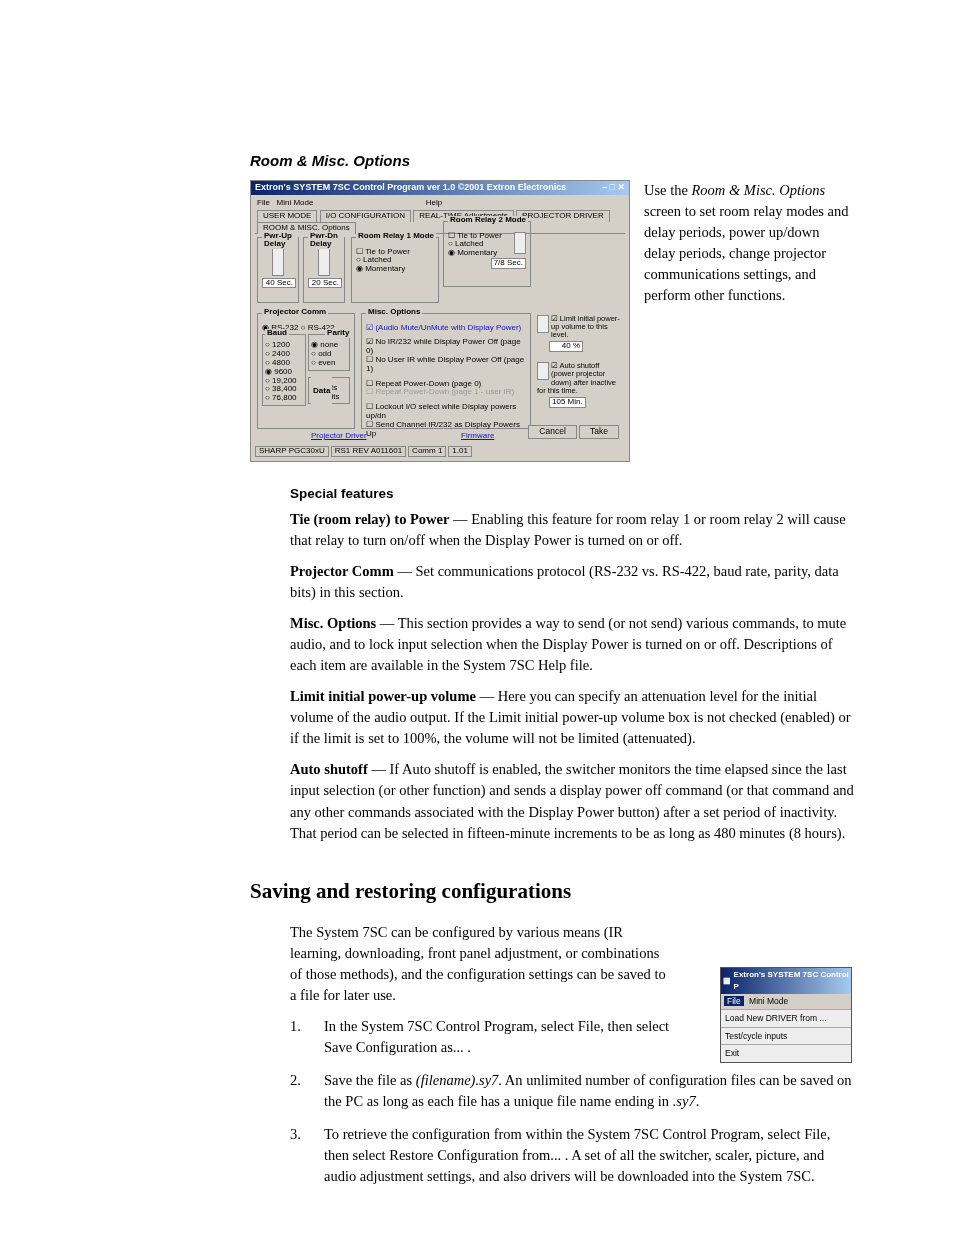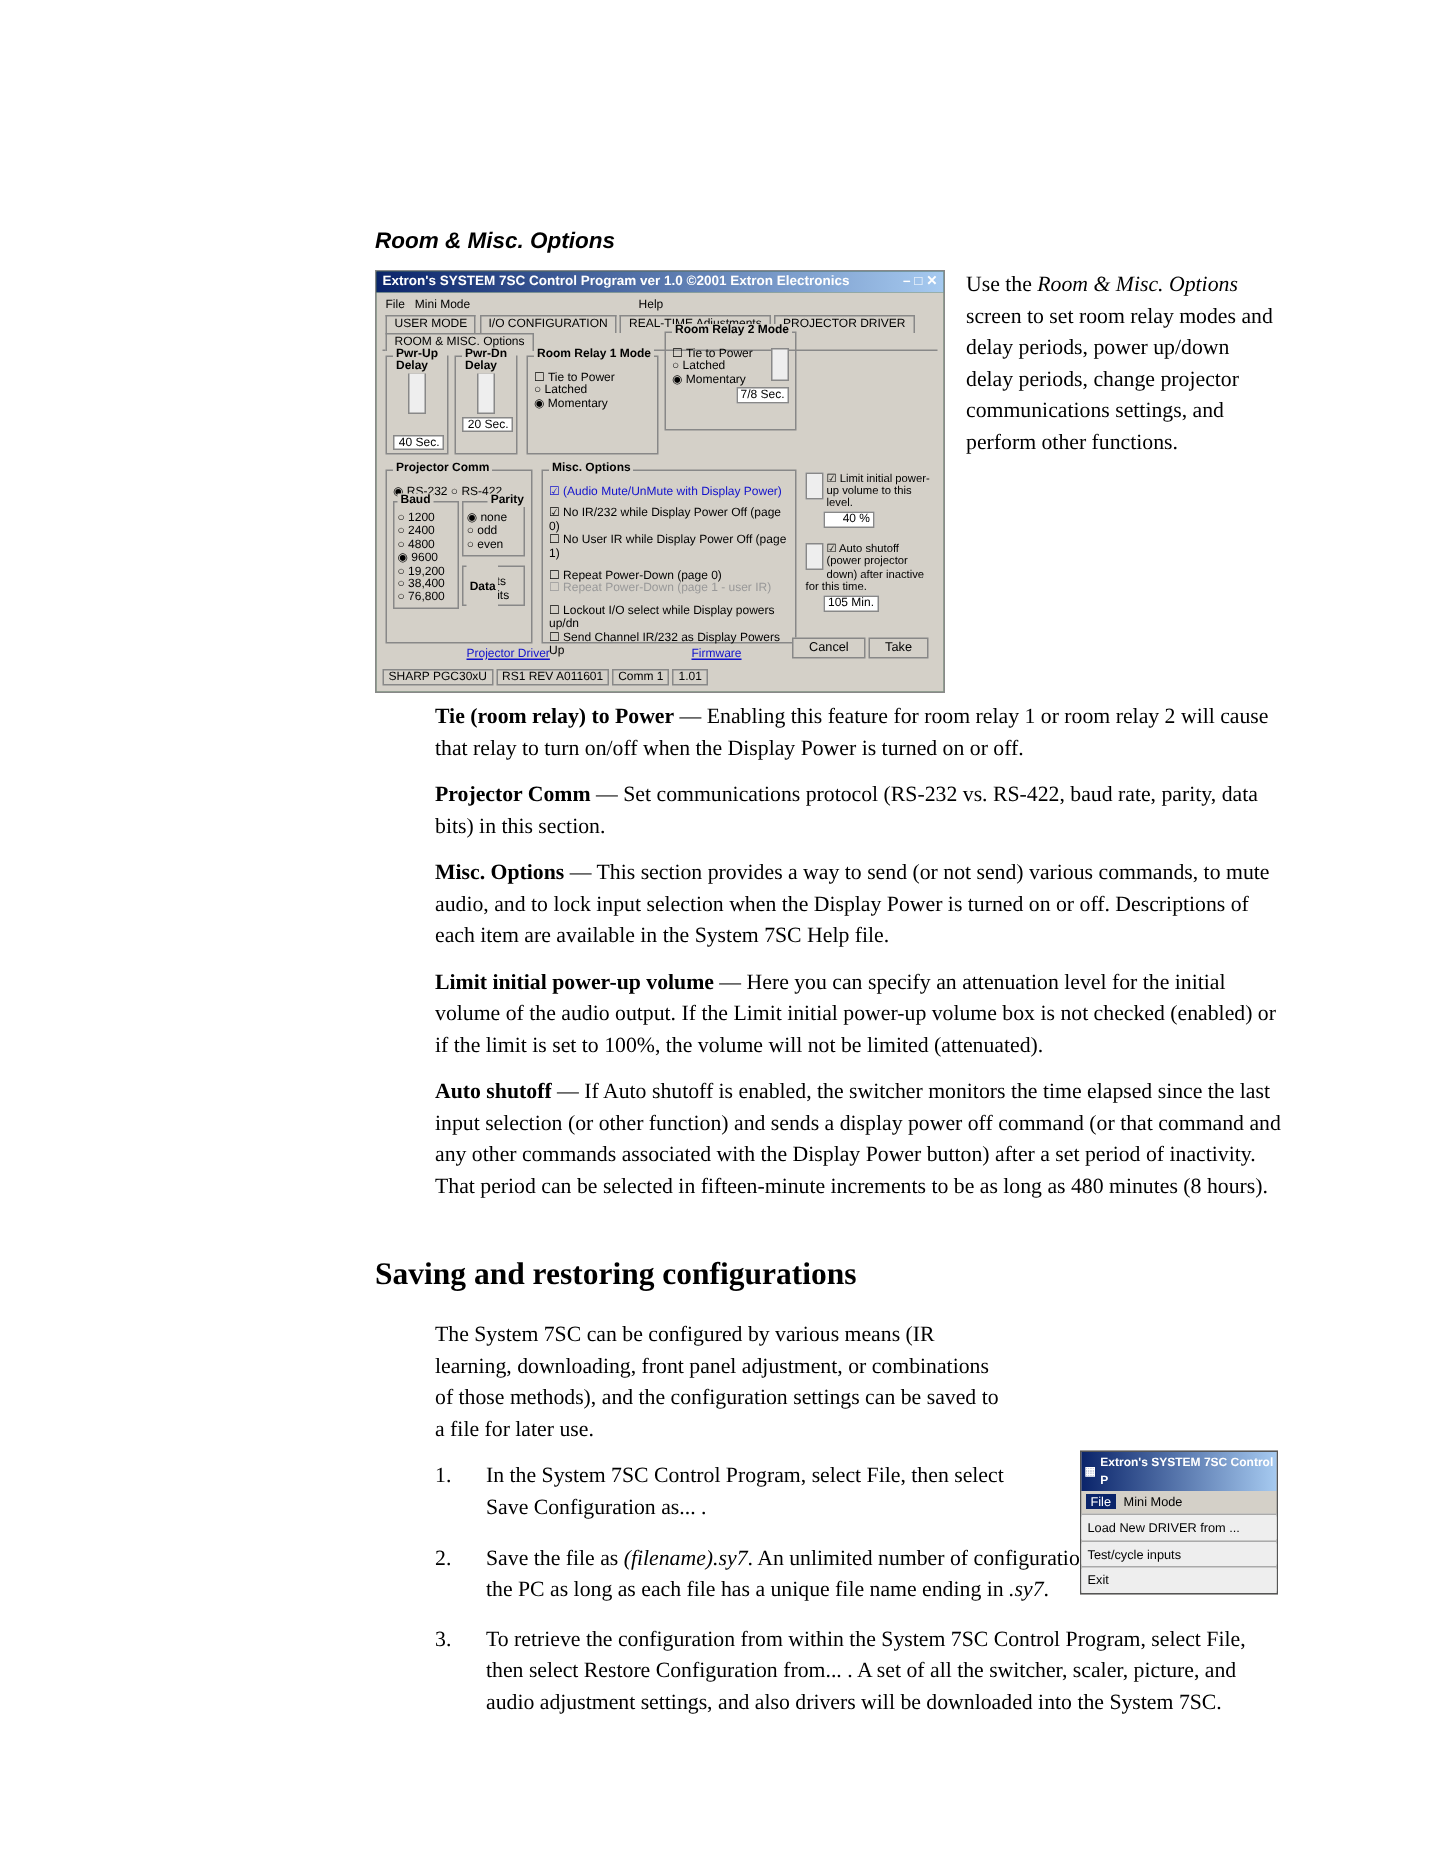--- a/index.html
+++ b/index.html
@@ -43,21 +43,21 @@
   }
   .fig-row {
     display: flex;
     gap: 14px;
     align-items: flex-start;
     margin-bottom: 6px;
   }
   .fig-img {
     width: 380px;
     height: 282px;
-    background: #14532d;
+    background: #d946ef;
     border: 1px solid #888;
     box-sizing: border-box;
     position: relative;
     font-family: Tahoma, Arial, sans-serif;
     font-size: 8px;
     line-height: 1.1;
   }
   .fig-caption {
     flex: 1;
     padding-top: 0;
@@ -165,21 +165,21 @@
             <span class="tab">USER MODE</span>
             <span class="tab">I/O CONFIGURATION</span>
             <span class="tab">REAL-TIME Adjustments</span>
             <span class="tab">PROJECTOR DRIVER</span>
             <span class="tab active">ROOM &amp; MISC. Options</span>
           </div>
 
           <div class="groupbox" style="left:6px; top:42px; width:42px; height:66px;">
             <div class="gb-title">Pwr-Up Delay</div>
             <div style="text-align:center;"><span class="scroll"></span></div>
-            <div class="inputbox" style="margin-top:14px;">40 Sec.</div>
+            <div class="inputbox" style="margin-top:2px;">40 Sec.</div>
           </div>
           <div class="groupbox" style="left:52px; top:42px; width:42px; height:66px;">
             <div class="gb-title">Pwr-Dn Delay</div>
             <div style="text-align:center;"><span class="scroll"></span></div>
             <div class="inputbox" style="margin-top:2px;">20 Sec.</div>
           </div>
           <div class="groupbox" style="left:100px; top:42px; width:88px; height:66px;">
             <div class="gb-title">Room Relay 1 Mode</div>
             <div class="check">Tie to Power</div>
             <div class="radio">Latched</div>
@@ -265,20 +265,21 @@
             <span>1.01</span>
           </div>
         </div>
       </div>
 
       <div class="fig-caption">
         <span>Use the </span><i>Room &amp; Misc. Options</i><span> screen to set room relay modes and delay periods, power up/down delay periods, change projector communications settings, and perform other functions.</span>
       </div>
     </div>
 
+    <div class="section-title-sub">Special features</div>
     <p class="para"><span class="term">Tie (room relay) to Power</span><span> — Enabling this feature for room relay 1 or room relay 2 will cause that relay to turn on/off when the Display Power is turned on or off.</span></p>
     <p class="para"><span class="term">Projector Comm</span><span> — Set communications protocol (RS-232 vs. RS-422, baud rate, parity, data bits) in this section.</span></p>
     <p class="para"><span class="term">Misc. Options</span><span> — This section provides a way to send (or not send) various commands, to mute audio, and to lock input selection when the Display Power is turned on or off.  Descriptions of each item are available in the System 7SC Help file.</span></p>
     <p class="para"><span class="term">Limit initial power-up volume</span><span> — Here you can specify an attenuation level for the initial volume of the audio output.  If the Limit initial power-up volume box is not checked (enabled) or if the limit is set to 100%, the volume will not be limited (attenuated).</span></p>
     <p class="para"><span class="term">Auto shutoff</span><span> — If Auto shutoff is enabled, the switcher monitors the time elapsed since the last input selection (or other function) and sends a display power off command (or that command and any other commands  associated with the Display Power button) after a set period of inactivity.  That period can be selected in fifteen-minute increments to be as long as 480 minutes (8 hours).</span></p>
 
     <div class="section-title-bold" style="margin-left:0">Saving and restoring configurations</div>
     <p class="para-plain" style="width:380px">The System 7SC can be configured by various means (IR learning, downloading, front panel adjustment, or combinations of those methods), and the configuration settings can be saved to a file for later use.</p>
 
     <div class="ol">

